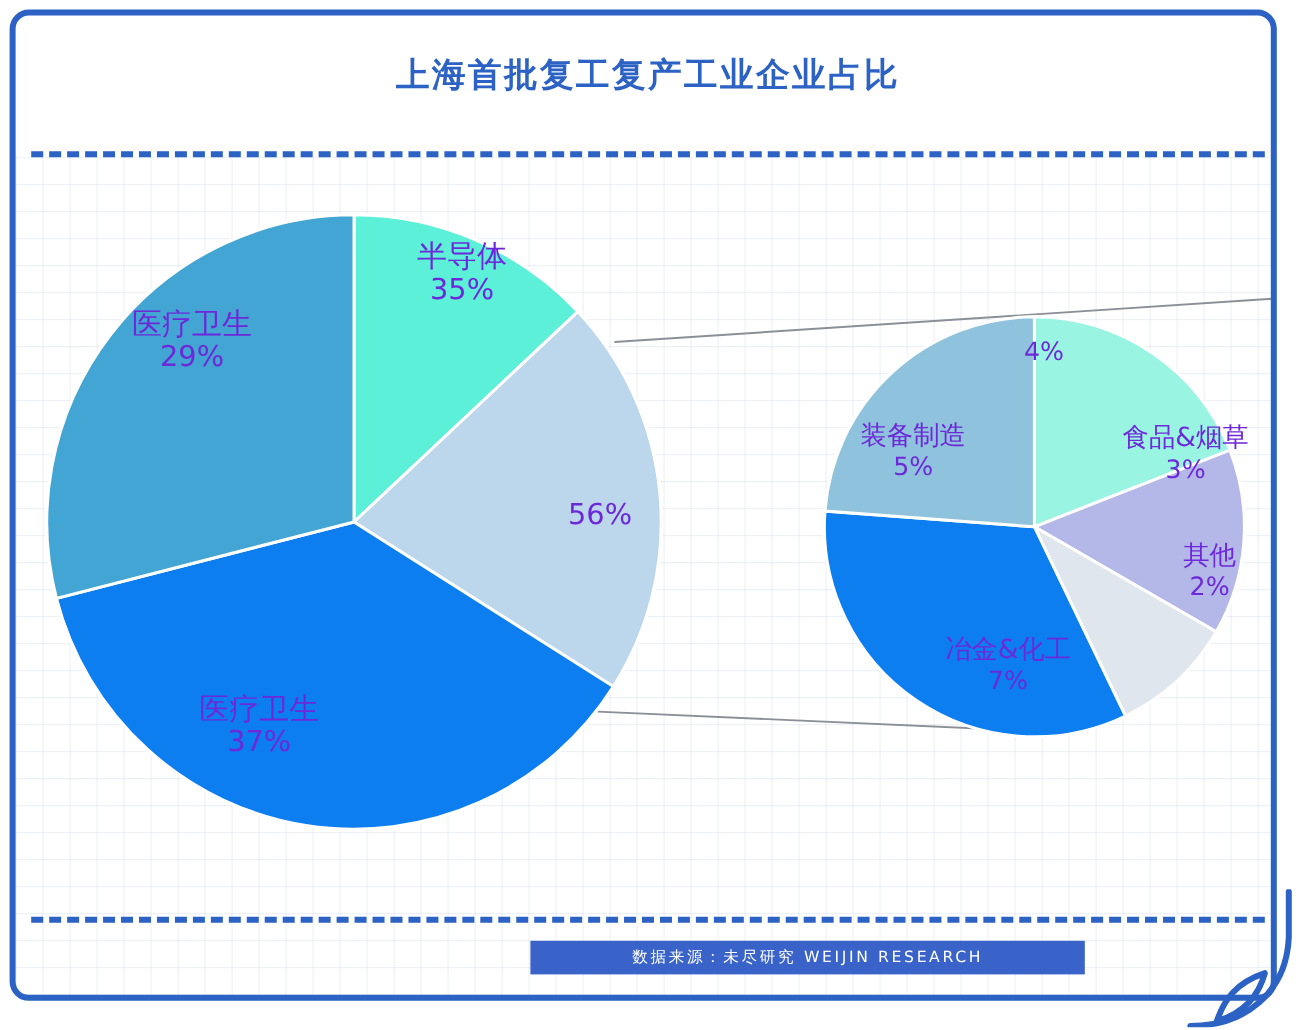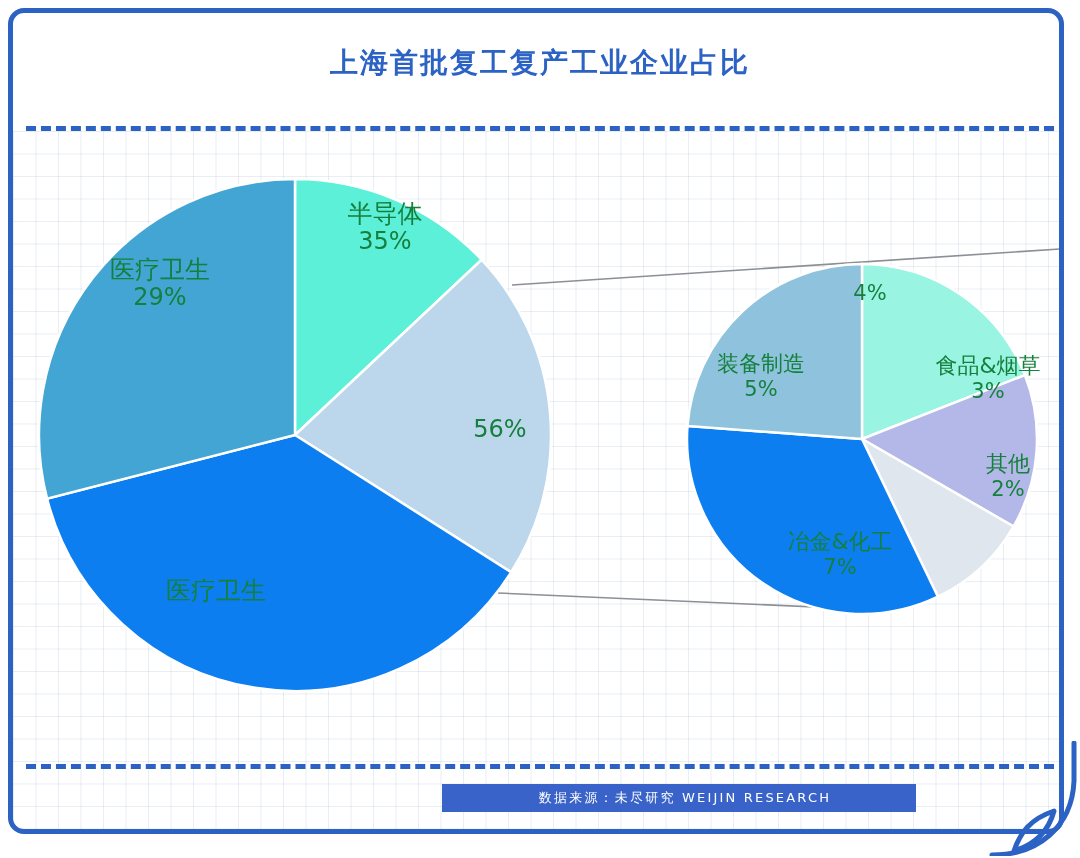--- a/index.html
+++ b/index.html
@@ -56,39 +56,39 @@
   .dash-top{top:126px;}
   .dash-bottom{top:764px;}
 
   
   .chart-area{position:absolute;left:0;top:131px;width:1080px;height:630px;z-index:2;}
   .chart-svg{position:absolute;left:0;top:0;}
 
   .slice-label{
     position:absolute;
     text-align:center;
-    color:#15803d;
+    color:#6d28d9;
     line-height:1.16;
     font-family:"DejaVu Sans","Liberation Sans",sans-serif;
     white-space:nowrap;
     z-index:3;
     pointer-events:none;
   }
   .slice-label .nm{display:block;font-size:25px;font-weight:500;}
   .slice-label .pc{display:block;font-size:24px;font-weight:400;}
   .slice-label.small .nm{font-size:22px;}
   .slice-label.small .pc{font-size:21px;}
 
   
   .source-bar{
     position:absolute;left:442px;top:784px;
     width:462px;height:28px;
     background:#3a63c9;
     z-index:3;
-    display:flex;align-items:center;justify-content:center;padding-left:12px;
+    display:flex;align-items:center;justify-content:center;
   }
   .source-text{
     color:#ffffff;font-size:13px;letter-spacing:2.2px;
     font-family:"DejaVu Sans","Liberation Sans",sans-serif;
     white-space:nowrap;
   }
 
   
   .corner-tail{position:absolute;right:2px;bottom:2px;width:110px;height:115px;z-index:5;}
 </style>
@@ -139,20 +139,21 @@
       <span class="nm">半导体</span>
       <span class="pc">35%</span>
     </div>
 
     <div class="slice-label" style="left:440px;top:285px;width:120px;">
       <span class="pc">56%</span>
     </div>
 
     <div class="slice-label" style="left:96px;top:445px;width:240px;">
       <span class="nm">医疗卫生</span>
+      <span class="pc">37%</span>
     </div>
 
     <div class="slice-label small" style="left:780px;top:150px;width:180px;">
       <span class="pc">4%</span>
     </div>
 
     <div class="slice-label small" style="left:908px;top:222px;width:160px;">
       <span class="nm">食品&amp;烟草</span>
       <span class="pc">3%</span>
     </div>

